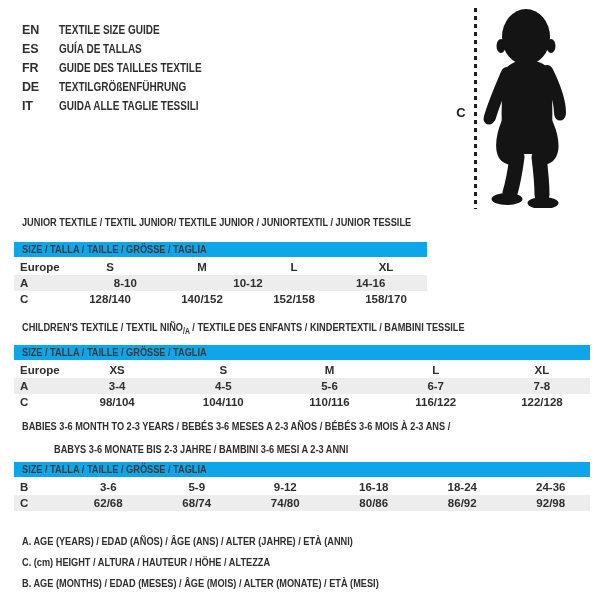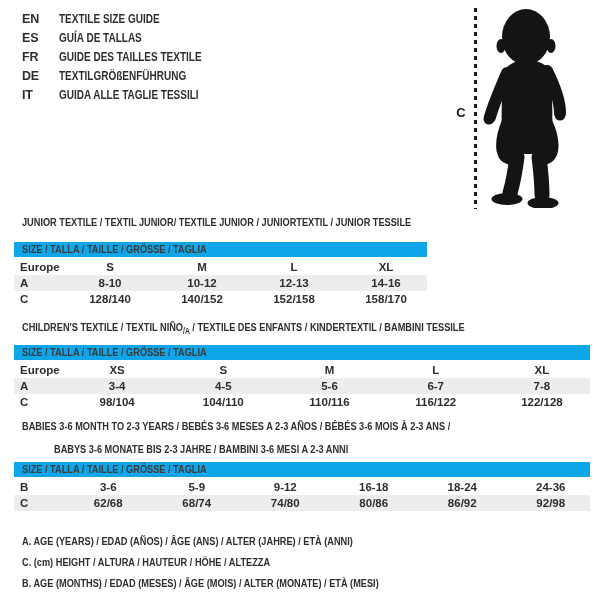--- a/index.html
+++ b/index.html
@@ -13,21 +13,21 @@
     color: #2e2e2e;
     -webkit-font-smoothing: antialiased;
   }
   .cond {
     display: inline-block;
     transform: scaleX(0.8);
     transform-origin: 0 50%;
     white-space: nowrap;
   }
   
-  .lang-block { position: absolute; left: 22px; top: 10px; }
+  .lang-block { position: absolute; left: 22px; top: 21px; }
   .lang-row { display: flex; height: 19px; line-height: 19px; }
   .lang-code { width: 37px; font-size: 12.5px; font-weight: 700; letter-spacing: -0.2px; }
   .lang-text { font-size: 12.5px; font-weight: 700; }
   
   .measure-line {
     position: absolute; left: 474px; top: 8px; width: 3px; height: 201px;
     background: repeating-linear-gradient(to bottom, #1b1b1b 0 4px, transparent 4px 8px);
   }
   .height-label {
     position: absolute; left: 453px; top: 105px; width: 16px;
@@ -124,21 +124,20 @@
       <span class="tlabel">Europe</span>
       <span class="tcell">S</span>
       <span class="tcell">M</span>
       <span class="tcell">L</span>
       <span class="tcell">XL</span>
     </div>
     <div class="trow alt">
       <span class="tlabel">A</span>
       <span class="tcell">8-10</span>
       <span class="tcell">10-12</span>
-      <span class="tcell">12-13</span>
       <span class="tcell">14-16</span>
     </div>
     <div class="trow">
       <span class="tlabel">C</span>
       <span class="tcell">128/140</span>
       <span class="tcell">140/152</span>
       <span class="tcell">152/158</span>
       <span class="tcell">158/170</span>
     </div>
   </div>

